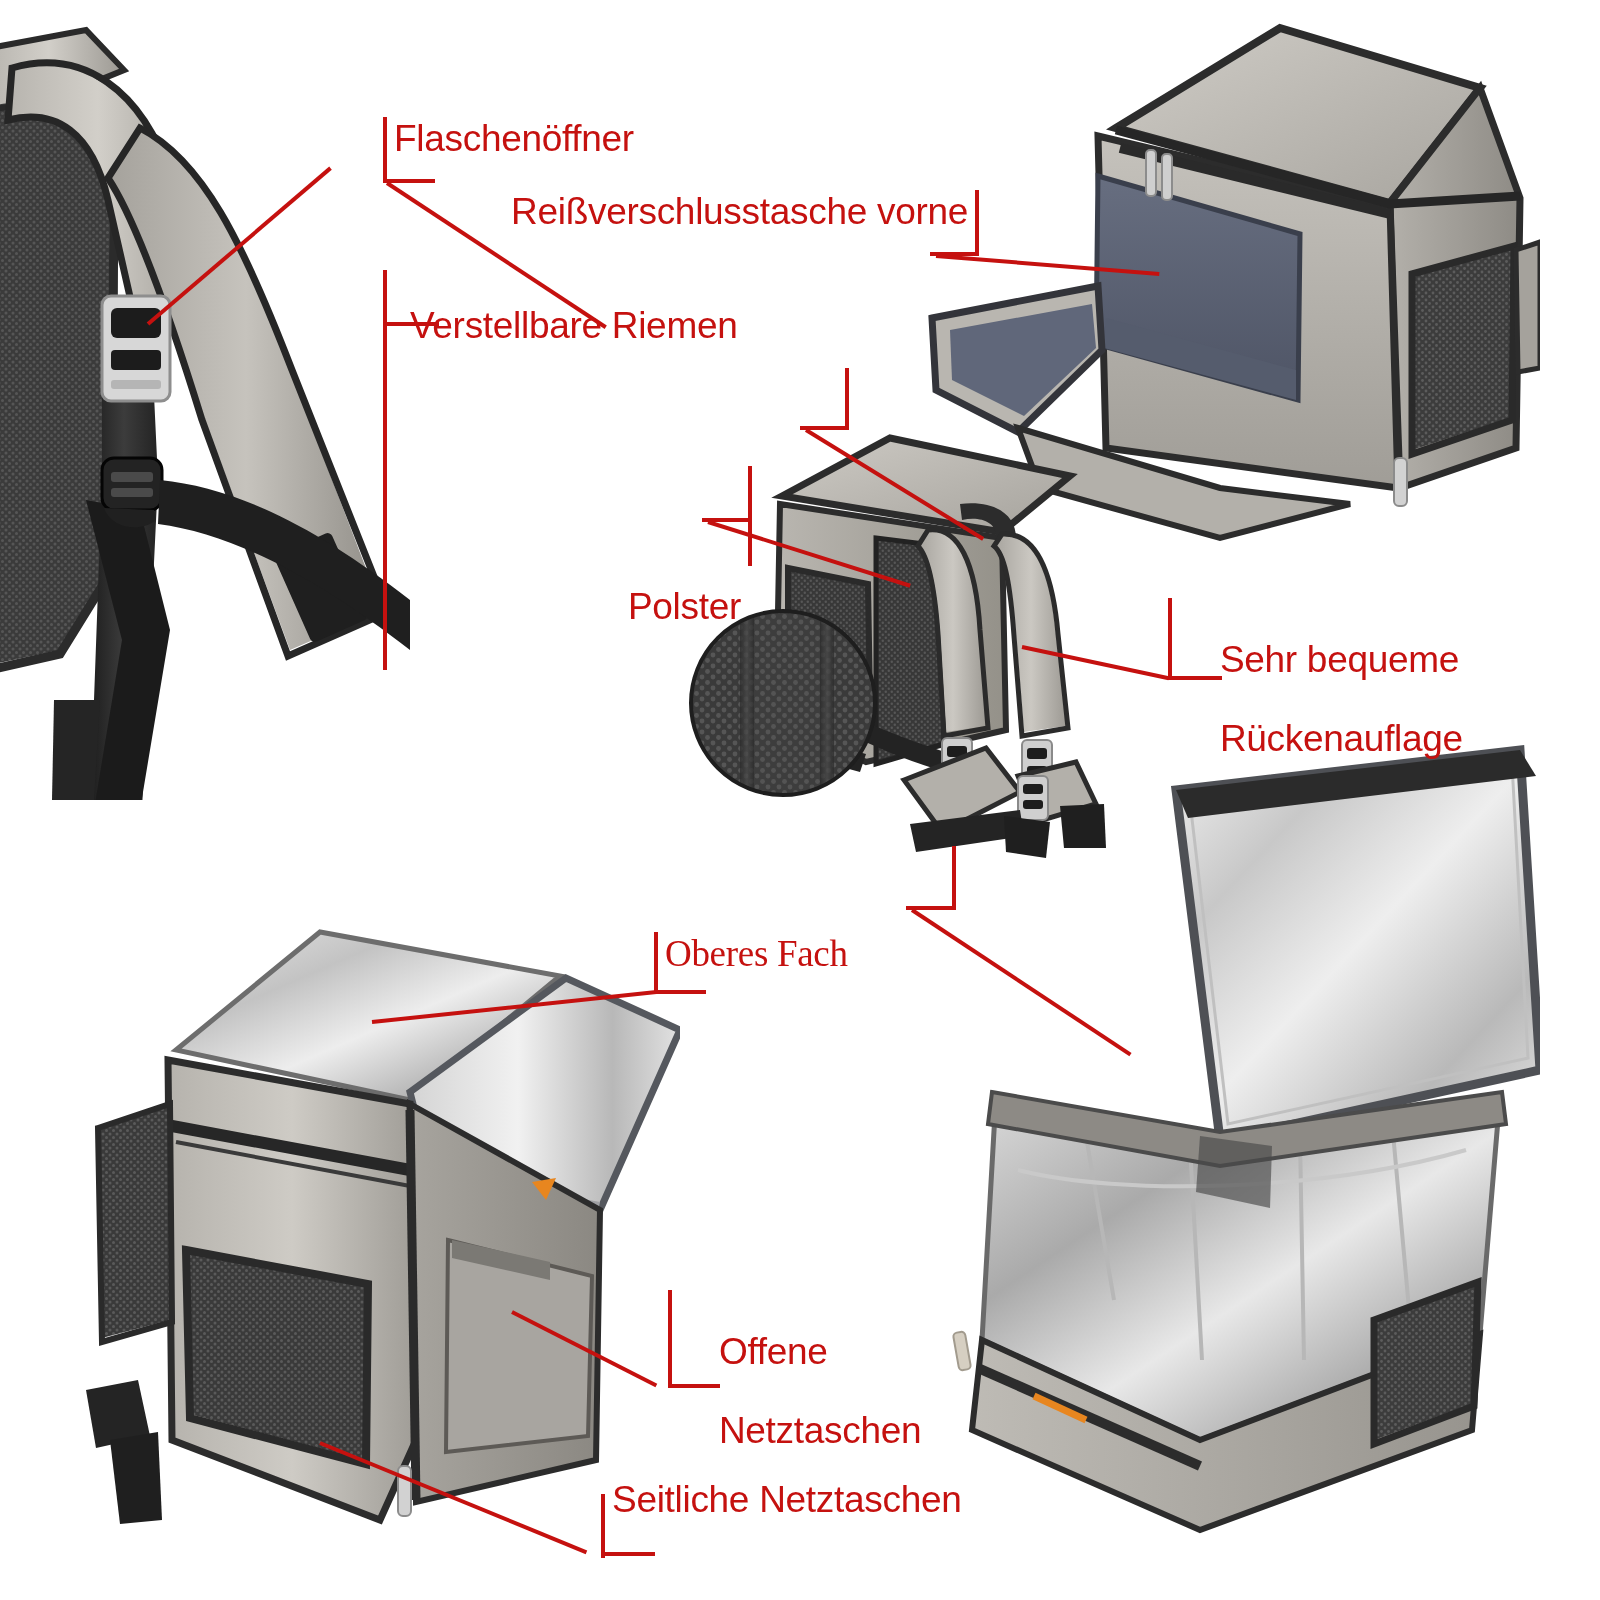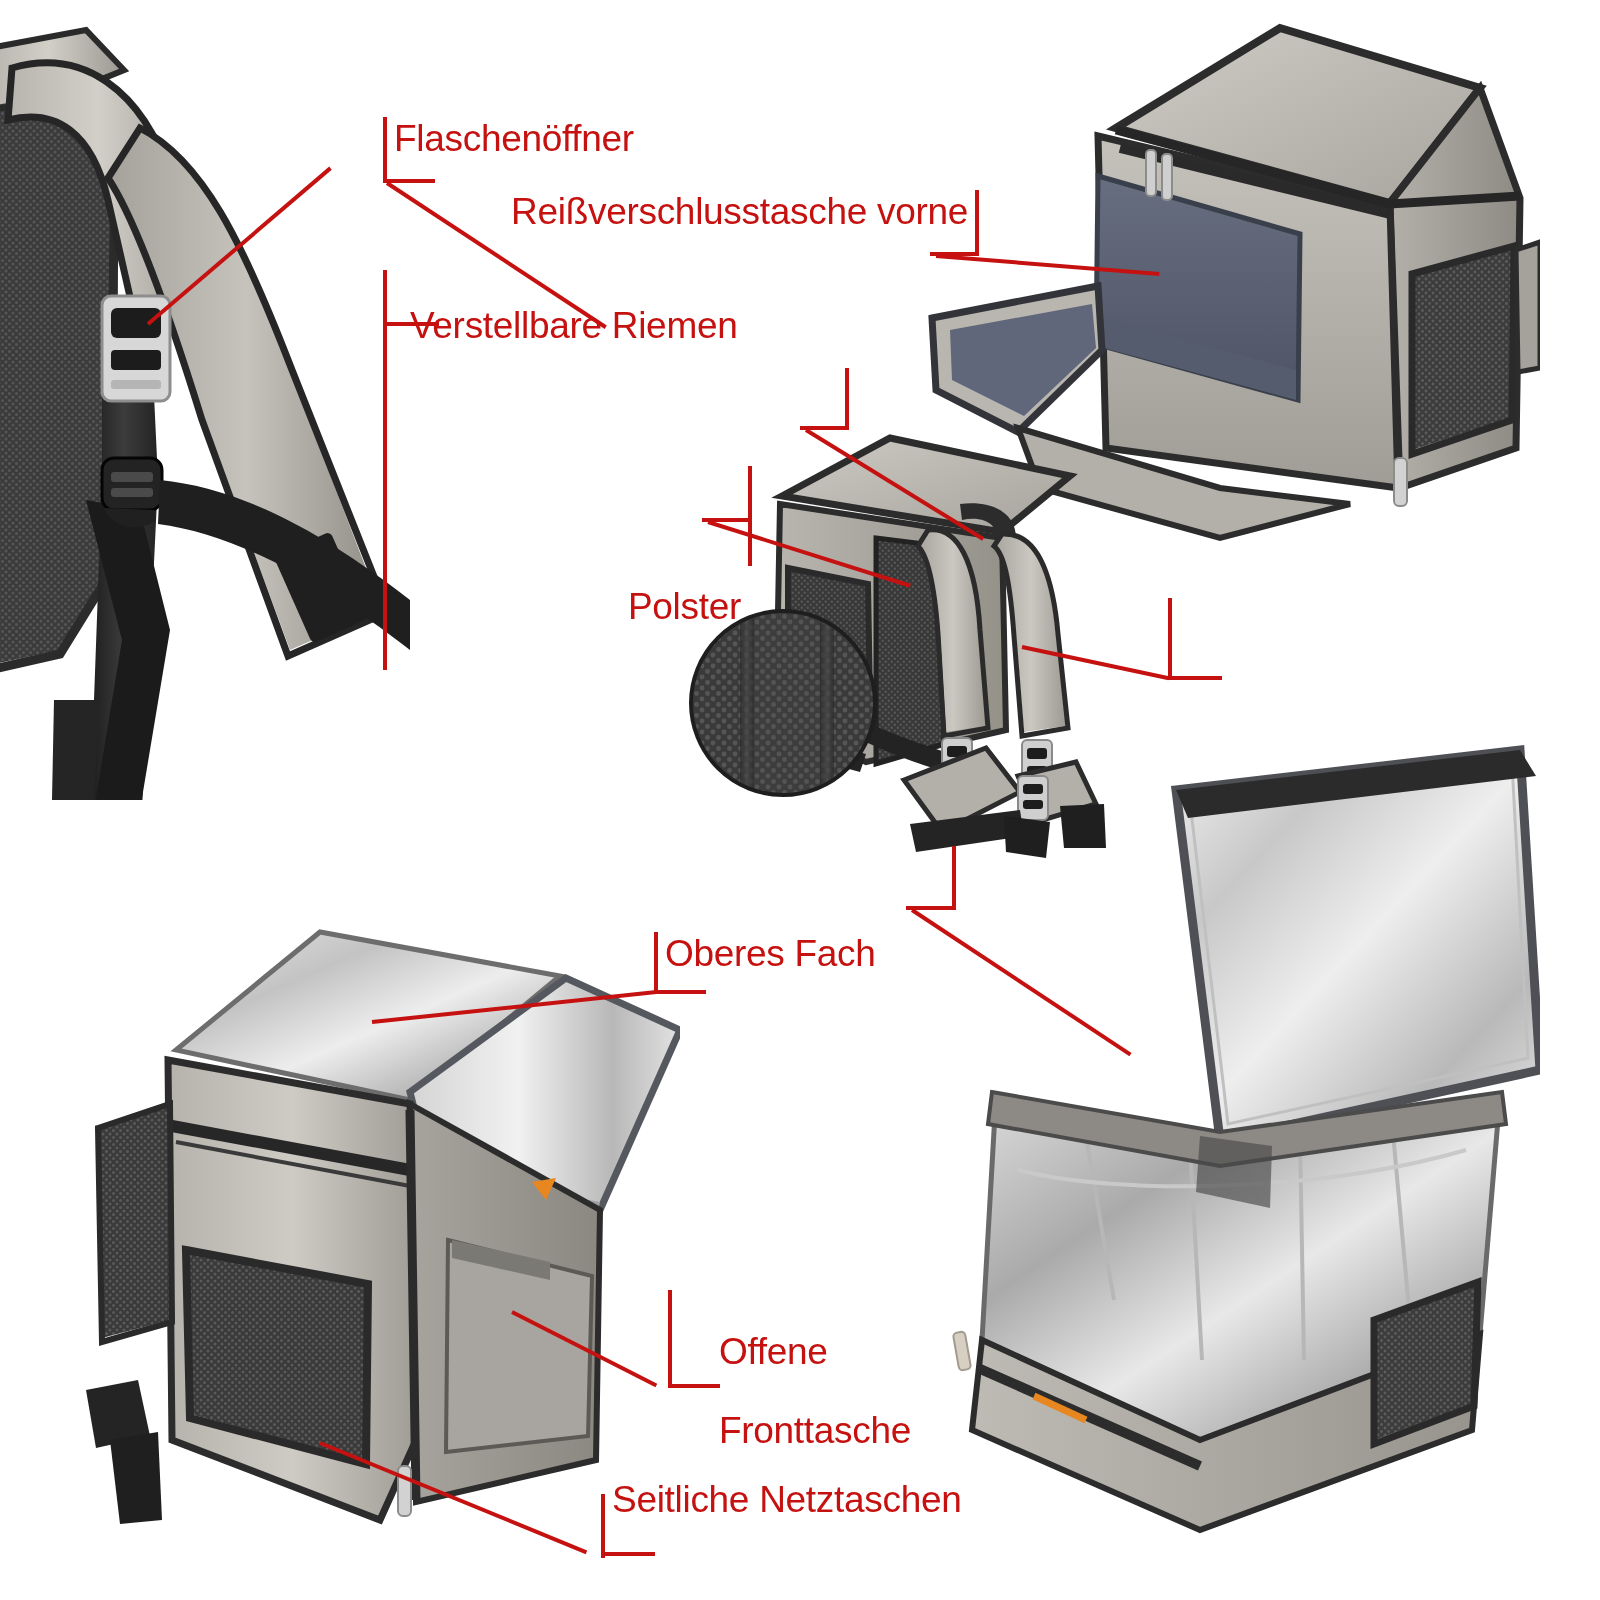--- a/index.html
+++ b/index.html
@@ -430,24 +430,28 @@
   <div class="lbl r" style="left:500px;top:192px;width:468px;">Reißverschlusstasche vorne</div>
 
   <div class="lbl l" style="left:410px;top:272px;margin-top:34px;">Verstellbare Riemen</div>
 
 
   <div class="lbl r" style="left:400px;top:468px;width:341px;">
     <br>
     <span>Polster</span>
   </div>
 
-
-
-  <div class="lbl l" style="left:665px;top:934px;">Oberes Fach</div>
+  <div class="lbl l" style="left:1180px;top:600px;">
+    <span>Sehr bequeme</span><br>
+    <span>Rückenauflage</span>
+  </div>
+
+
+  <div class="lbl l" style="left:665px;top:934px;font-family:Liberation Serif, serif;">Oberes Fach</div>
 
   <div class="lbl l" style="left:679px;top:1292px;">
     <span>Offene</span><br>
-    <span>Fronttasche</span>
+    <span>Netztaschen</span>
   </div>
 
   <div class="lbl l" style="left:612px;top:1480px;text-align:center;">Seitliche Netztaschen</div>
 
 </div>
 
 </body></html>

